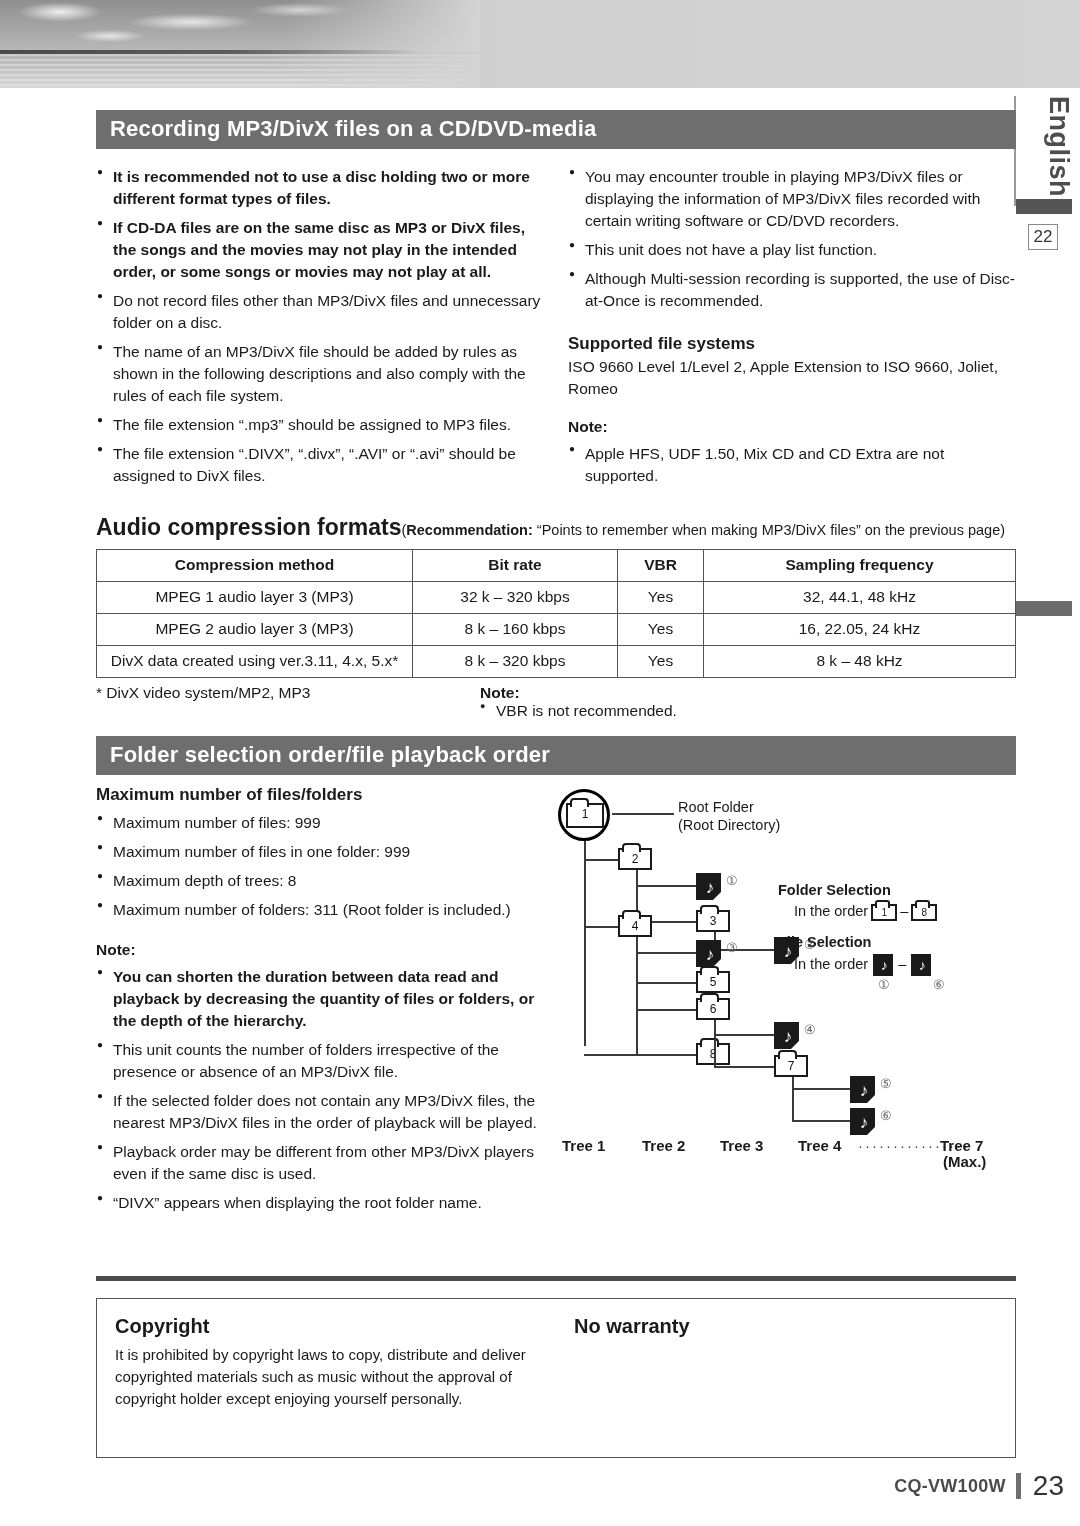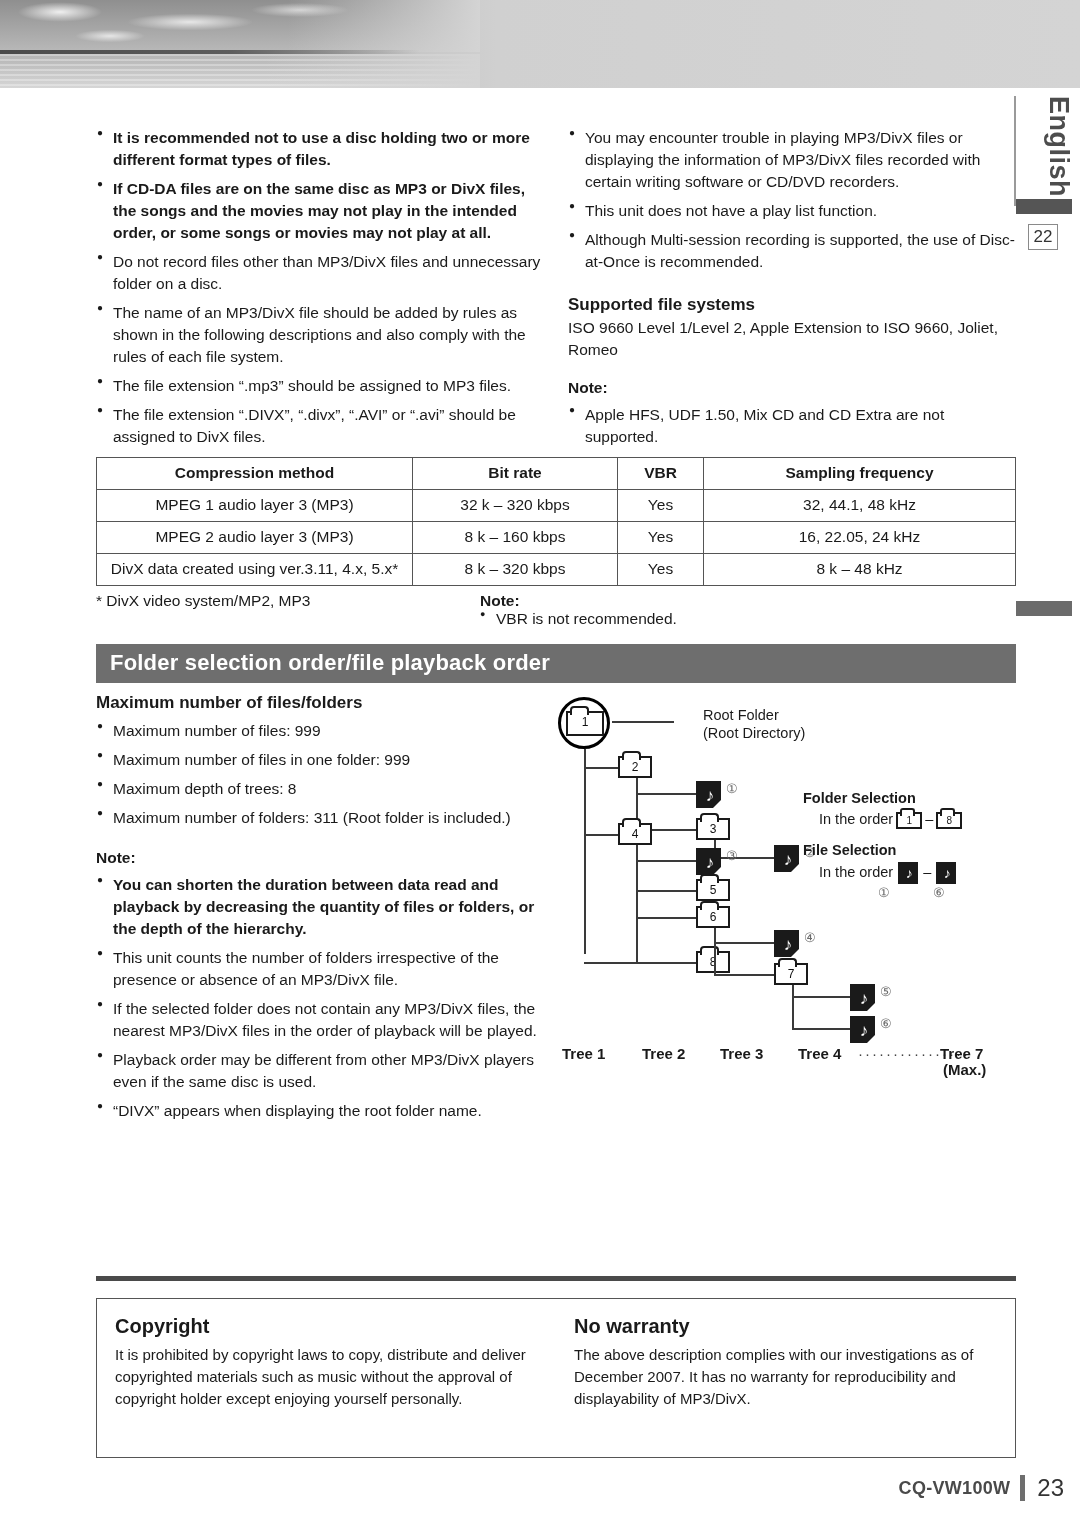--- a/index.html
+++ b/index.html
@@ -159,21 +159,21 @@
     position: absolute; left: 3px; top: 2px; width: 18px; height: 21px;
     color: #fff; font-size: 17px; line-height: 21px; text-align: center;
   }
   .mfile .fold {
     position: absolute; right: -2px; bottom: -2px;
     width: 0; height: 0; border-left: 8px solid transparent; border-bottom: 8px solid #fff;
   }
   .circnum {
     position: absolute; font-size: 13px; color: #6a6a6a;
   }
-  .lbl { position: absolute; font-size: 14.5px; line-height: 1.25; margin-left: 25px; }
+  .lbl { position: absolute; font-size: 14.5px; line-height: 1.25; }
   .lbl-b { font-weight: bold; }
   .tree-axis { position: absolute; font-size: 15px; font-weight: bold; text-align: center; }
   .mini-folder {
     display: inline-block; position: relative; width: 26px; height: 17px;
     border: 2px solid #1a1a1a; background: #fff; vertical-align: middle;
     font-size: 10px; text-align: center; line-height: 14px; margin: 0 3px;
   }
   .mini-folder:before {
     content: ""; position: absolute; left: 2px; top: -6px; width: 11px; height: 6px;
     border: 2px solid #1a1a1a; border-bottom: none;
@@ -194,41 +194,42 @@
     border: 1px solid #555; display: flex;
   }
   .legal .half { width: 460px; padding: 16px 18px 0 18px; }
   .legal h3 { font-size: 20px; font-weight: bold; margin-bottom: 6px; }
   .legal p { font-size: 15px; line-height: 1.45; }
 
   
   .footer { position: absolute; right: 16px; bottom: 24px; display: flex; align-items: center; }
   .footer .model { font-size: 18px; font-weight: bold; color: #4a4a4a; letter-spacing: .3px; }
   .footer .sep { width: 5px; height: 26px; background: #6e6e6e; margin: 0 12px 0 10px; }
-  .footer .pg { font-size: 24px; color: #333; }
+  .footer .pg { font-size: 28px; color: #333; }
 </style>
 </head>
 <body>
 
 <div class="page">
 
   <div class="banner">
     <div class="sky"></div>
     <div class="horizon"></div>
     <div class="sea"></div>
   </div>
 
   <div class="rail-rule"></div>
   <div class="rail-lang">English</div>
   <div class="rail-bar"></div>
   <div class="rail-page">22</div>
   <div class="rail-tab2"></div>
 
   <div class="content">
 
+    <div class="sec-bar">Recording MP3/DivX files on a CD/DVD-media</div>
 
     <div class="cols" style="margin-top:10px;">
       <div class="col">
         <ul class="blist" id="s1-left">
             <li class="b">It is recommended not to use a disc holding two or more different format types of files.</li>
             <li class="b">If CD-DA files are on the same disc as MP3 or DivX files, the songs and the movies may not play in the intended order, or some songs or movies may not play at all.</li>
             <li>Do not record files other than MP3/DivX files and unnecessary folder on a disc.</li>
             <li>The name of an MP3/DivX file should be added by rules as shown in the following descriptions and also comply with the rules of each file system.</li>
             <li>The file extension “.mp3” should be assigned to MP3 files.</li>
             <li>The file extension “.DIVX”, “.divx”, “.AVI” or “.avi” should be assigned to DivX files.</li>
@@ -242,20 +243,23 @@
           </ul>
         <div class="sub-h" style="margin-top:22px;">Supported file systems</div>
         <p class="plain">ISO 9660 Level 1/Level 2, Apple Extension to ISO 9660, Joliet, Romeo</p>
         <div class="note-h" style="margin-top:18px;">Note:</div>
         <ul class="blist" id="s1-note">
             <li>Apple HFS, UDF 1.50, Mix CD and CD Extra are not supported.</li>
           </ul>
       </div>
     </div>
 
+    <div class="acf-title">
+      <span class="main">Audio compression formats</span><span class="rec">(</span><span class="rec"><b>Recommendation:</b> <span>“Points to remember when making MP3/DivX files” on the previous page)</span></span>
+    </div>
 
     <table class="fmt">
       <thead>
           <tr id="fmt-head">
             <th>Compression method</th>
             <th>Bit rate</th>
             <th>VBR</th>
             <th>Sampling frequency</th>
           </tr>
         </thead>
@@ -423,21 +427,20 @@
   </div>
 
   <div class="thick-rule"></div>
   <div class="legal">
     <div class="half">
       <h3>Copyright</h3>
       <p>It is prohibited by copyright laws to copy, distribute and deliver copyrighted materials such as music without the approval of copyright holder except enjoying yourself personally.</p>
     </div>
     <div class="half">
       <h3>No warranty</h3>
-      <p>The above description complies with our investigations as of December 2007. It has no warranty for reproducibility and displayability of MP3/DivX.</p>
     </div>
   </div>
 
   <div class="footer">
     <span class="model">CQ-VW100W</span>
     <span class="sep"></span>
     <span class="pg">23</span>
   </div>
 </div>
 

